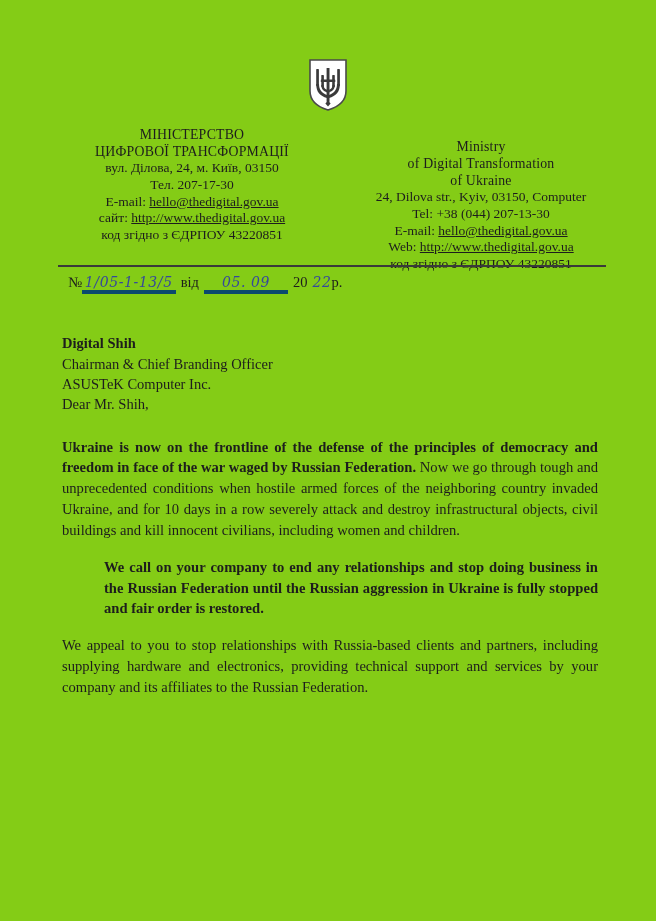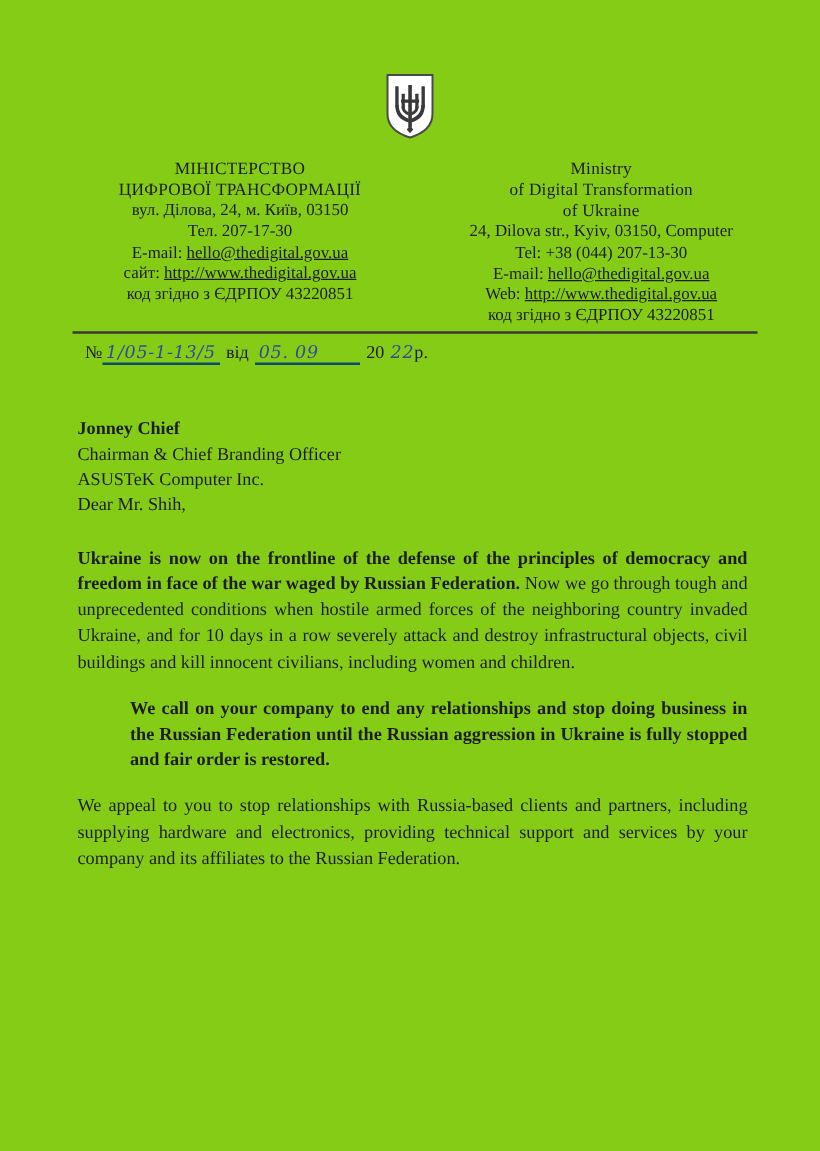--- a/index.html
+++ b/index.html
@@ -38,21 +38,21 @@
     top: 126px;
     display: flex;
     justify-content: space-between;
   }
   .lh-col {
     width: 268px;
     text-align: center;
     line-height: 1.24;
     font-size: 13.5px;
   }
-  .lh-col.right { width: 250px; }
+  .lh-col.right { width: 250px; margin-top: 12px; }
   .lh-title {
     font-size: 13.8px;
     letter-spacing: 0.2px;
   }
   .lh-line { white-space: nowrap; }
   .lh-link {
     text-decoration: underline;
     color: #1d1d1d;
   }
 
@@ -75,22 +75,22 @@
   }
   .hand {
     font-family: "DejaVu Serif", serif;
     font-style: italic;
     color: #35489c;
     font-size: 14px;
     letter-spacing: 0.6px;
   }
   .hand-slot {
     display: inline-block;
-    border-bottom: 2px solid #0c4a6e;
-    text-align: left;
+    border-bottom: 4px solid #0c4a6e;
+    text-align: center;
     padding: 0 3px;
   }
   .slot-num { min-width: 86px; }
   .slot-date { min-width: 78px; }
   .ref-label { margin: 0 5px; }
 
   
   .recipient {
     position: absolute;
     left: 62px;
@@ -184,21 +184,21 @@
     <span>№</span>
     <span class="hand-slot slot-num hand">1/05-1-13/5</span>
     <span class="ref-label">від</span>
     <span class="hand-slot slot-date hand">05. 09</span>
     <span class="ref-label">20</span>
     <span class="hand">22</span>
     <span>р.</span>
   </div>
 
   <div class="recipient">
-    <div class="name">Jonney Chief</div>
+    <div class="name">Digital Shih</div>
     <div>Chairman &amp; Chief Branding Officer</div>
     <div>ASUSTeK Computer Inc.</div>
   </div>
 
   <div class="body">
     <p class="salutation">Dear Mr. Shih,</p>
     <p><strong>Ukraine is now on the frontline of the defense of the principles of democracy and freedom in face of the war waged by Russian Federation.</strong><span> Now we go through tough and unprecedented conditions when hostile armed forces of the neighboring country invaded Ukraine, and for 10 days in a row severely attack and destroy infrastructural objects, civil buildings and kill innocent civilians, including women and children.</span></p>
     <p class="all-bold">We call on your company to end any relationships and stop doing business in the Russian Federation until the Russian aggression in Ukraine is fully stopped and fair order is restored.</p>
     <p>We appeal to you to stop relationships with Russia-based clients and partners, including supplying hardware and electronics, providing technical support and services by your company and its affiliates to the Russian Federation.</p>
   </div>

